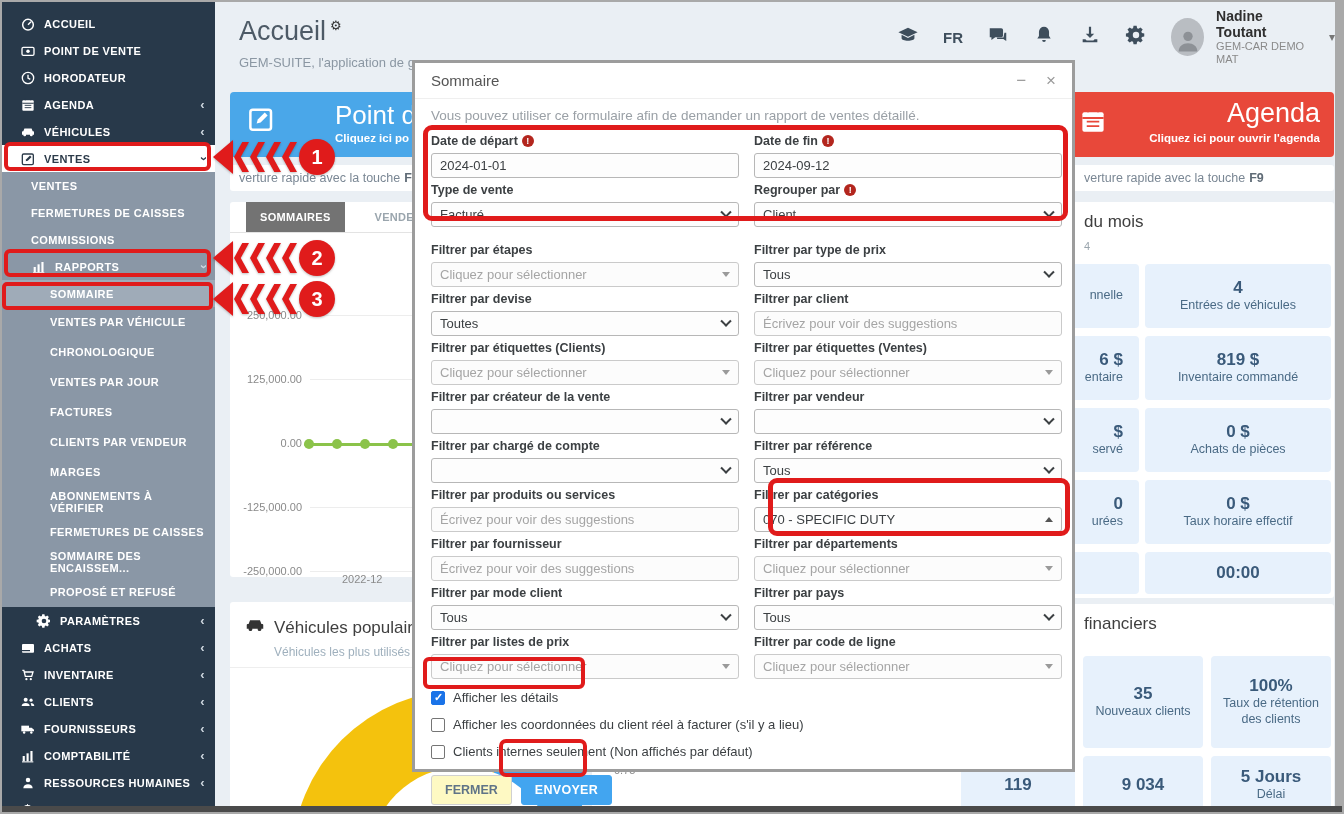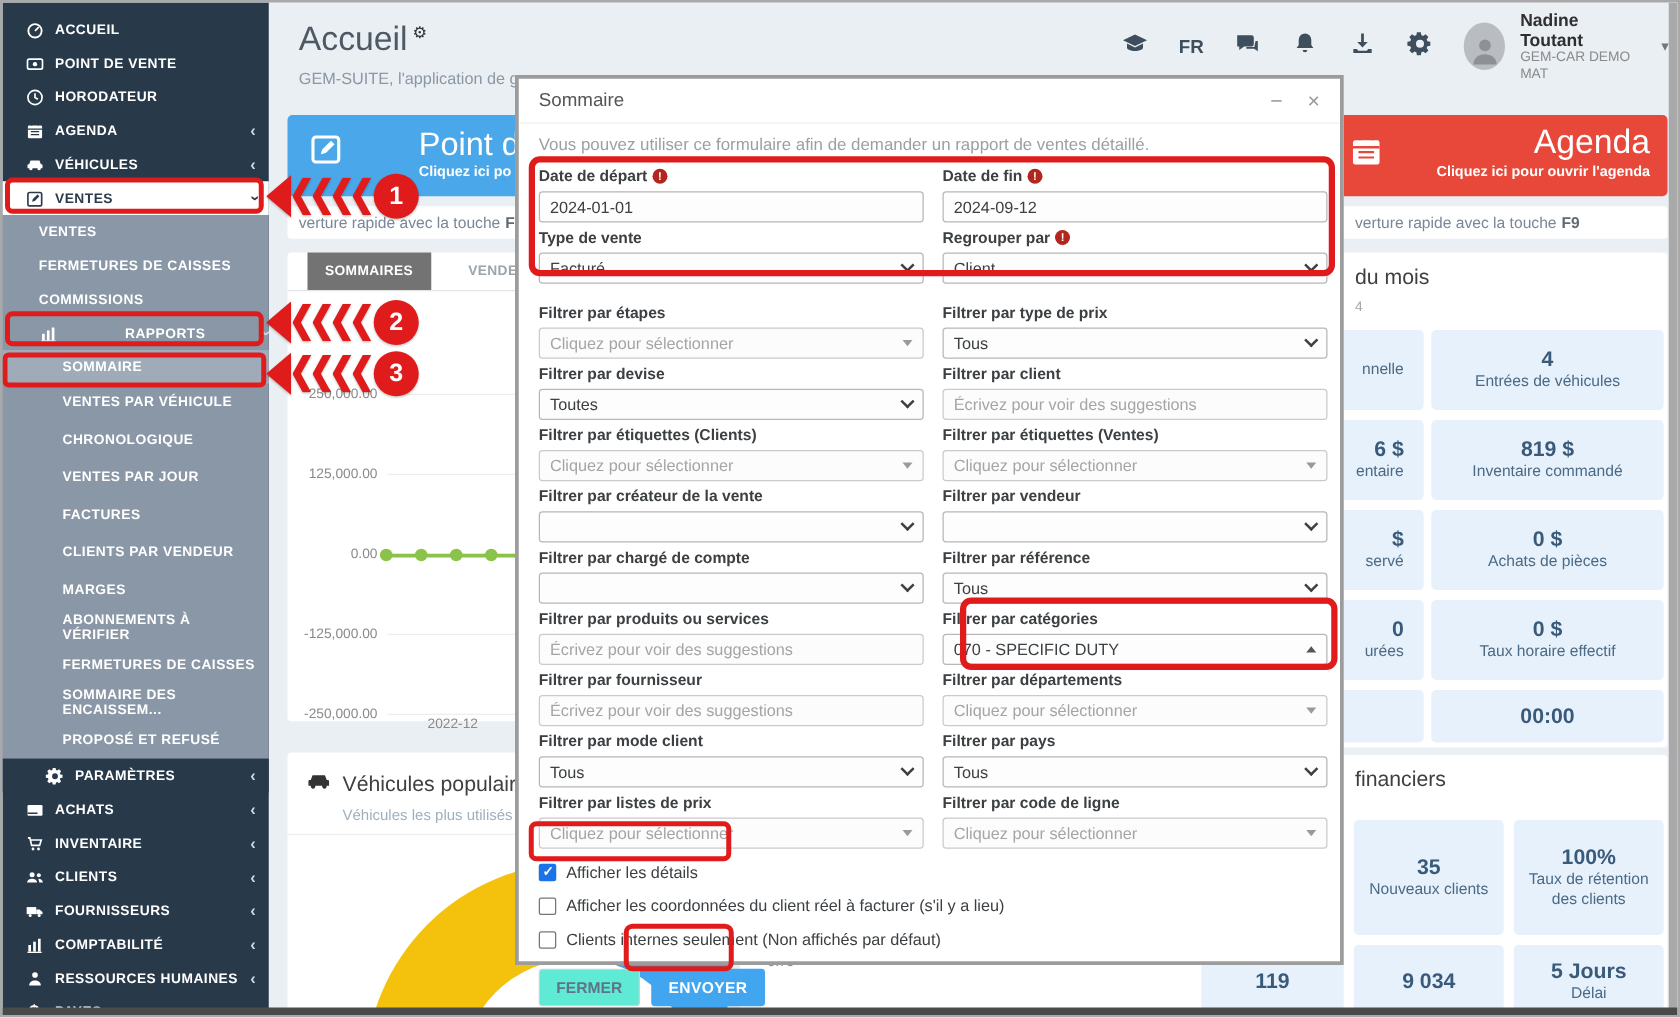--- a/index.html
+++ b/index.html
@@ -12,21 +12,21 @@
   .sidebar { position:absolute; left:0; top:0; width:213px; height:100%; background:#28394a; z-index:5; padding-top:8px; }
   .sb-item { height:27px; display:flex; align-items:center; padding:0 10px 0 17px; color:#fff; font-size:11px; font-weight:bold; letter-spacing:.4px; cursor:pointer; }
   .sb-item .sb-ico { width:17px; height:17px; margin-right:8px; flex:0 0 17px; display:flex; align-items:center; justify-content:center; }
   .sb-item svg { width:16px; height:16px; }
   .sb-caret { margin-left:auto; font-size:13px; color:#cfd8e0; font-weight:bold; }
   .sb-caret.down { display:inline-block; transform:rotate(-90deg); }
   .sb-item.active-white { background:#fff; color:#2c3b4a; }
   .sb-item.active-white .sb-caret { color:#2c3b4a; }
   .sb-sub { background:#8a97a6; }
   .sb-sub .sb-item { padding-left:29px; }
-  .sb-sub .sb-item.hasico { padding-left:28px;gap:45px; }
+  .sb-sub .sb-item.hasico { padding-left:28px; }
   .sb-sub2 .sb-item { height:30px; padding-left:48px; }
   .sb-item.sommaire-active { background:#9fabb8; }
   .sb-item.parametres { background:#28394a; padding-left:33px; height:27px; }
 
   
   .page-title { position:absolute; left:237px; top:14px; font-size:27px; font-weight:400; color:#4d5a66; z-index:1; }
   .page-title .title-gear { font-size:13px; color:#333; vertical-align:super; margin-left:4px; }
   .page-subtitle { position:absolute; left:237px; top:53px; font-size:13px; color:#8b97a3; z-index:1; }
   .topbar { position:absolute; left:895px; top:12px; width:438px; height:46px; display:flex; align-items:center; gap:24px; z-index:1; color:#3e4e5c; }
   .topbar svg { width:22px; height:22px; }
@@ -106,21 +106,21 @@
   .ctl.ph { color:#a5a5a5; border-color:#cacaca; background:#fcfcfc; }
   .chev-dn { margin-left:auto; width:8px; height:8px; border-right:2px solid #3c4043; border-bottom:2px solid #3c4043; transform:rotate(45deg) translate(-2px,-2px); }
   .tri-dn { margin-left:auto; width:0; height:0; border-left:4px solid transparent; border-right:4px solid transparent; border-top:5px solid #9a9a9a; }
   .tri-up { margin-left:auto; width:0; height:0; border-left:4px solid transparent; border-right:4px solid transparent; border-bottom:5px solid #555; }
   .cbrow { display:flex; align-items:center; gap:8px; padding:0 16px; height:27px; font-size:13px; color:#3c4043;text-align:right; }
   .cb { width:14px; height:14px; border:1px solid #757575; border-radius:2px; background:#fff; flex:0 0 14px; position:relative; cursor:pointer; }
   .cb.checked { background:#1a73e8; border-color:#1a73e8; }
   .cb.checked::after { content:"✓"; position:absolute; left:2px; top:-1px; color:#fff; font-size:11px; font-weight:bold; }
   .modal-foot { display:flex; gap:9px; padding:10px 16px; }
   .btn { height:30px; padding:0 13px; border-radius:3px; font-size:12.5px; font-weight:bold; display:flex; align-items:center; cursor:pointer; }
-  .btn-light { background:#5eead4; border:1px solid #d0d0d0; color:#607487; }
+  .btn-light { background:#fef9c3; border:1px solid #d0d0d0; color:#607487; }
   .btn-blue { background:#42a5f0; border:1px solid #42a5f0; color:#fff; letter-spacing:.3px; }
 
   
   .ann { position:absolute; border:5px solid #e01b1b; border-radius:9px; z-index:25; pointer-events:none; }
   .ann-in-modal { position:absolute; border:5px solid #e01b1b; border-radius:9px; z-index:15; pointer-events:none; }
   .arrow { position:absolute; display:flex; align-items:center; z-index:30; pointer-events:none; filter:drop-shadow(0 1px 1px rgba(0,0,0,.25)); }
   .arrow i { display:block; background:#e01b1b; }
   .arrow .tri { width:20px; height:34px; clip-path:polygon(100% 0,100% 100%,0 50%); }
   .arrow .chev { width:15px; height:30px; margin-left:1px; clip-path:polygon(55% 0,100% 0,45% 50%,100% 100%,55% 100%,0 50%); }
   .arrow .num { width:36px; height:36px; border-radius:50%; background:#e01b1b; color:#fff; font-size:20px; font-weight:bold; display:flex; align-items:center; justify-content:center; margin-left:2px; }

